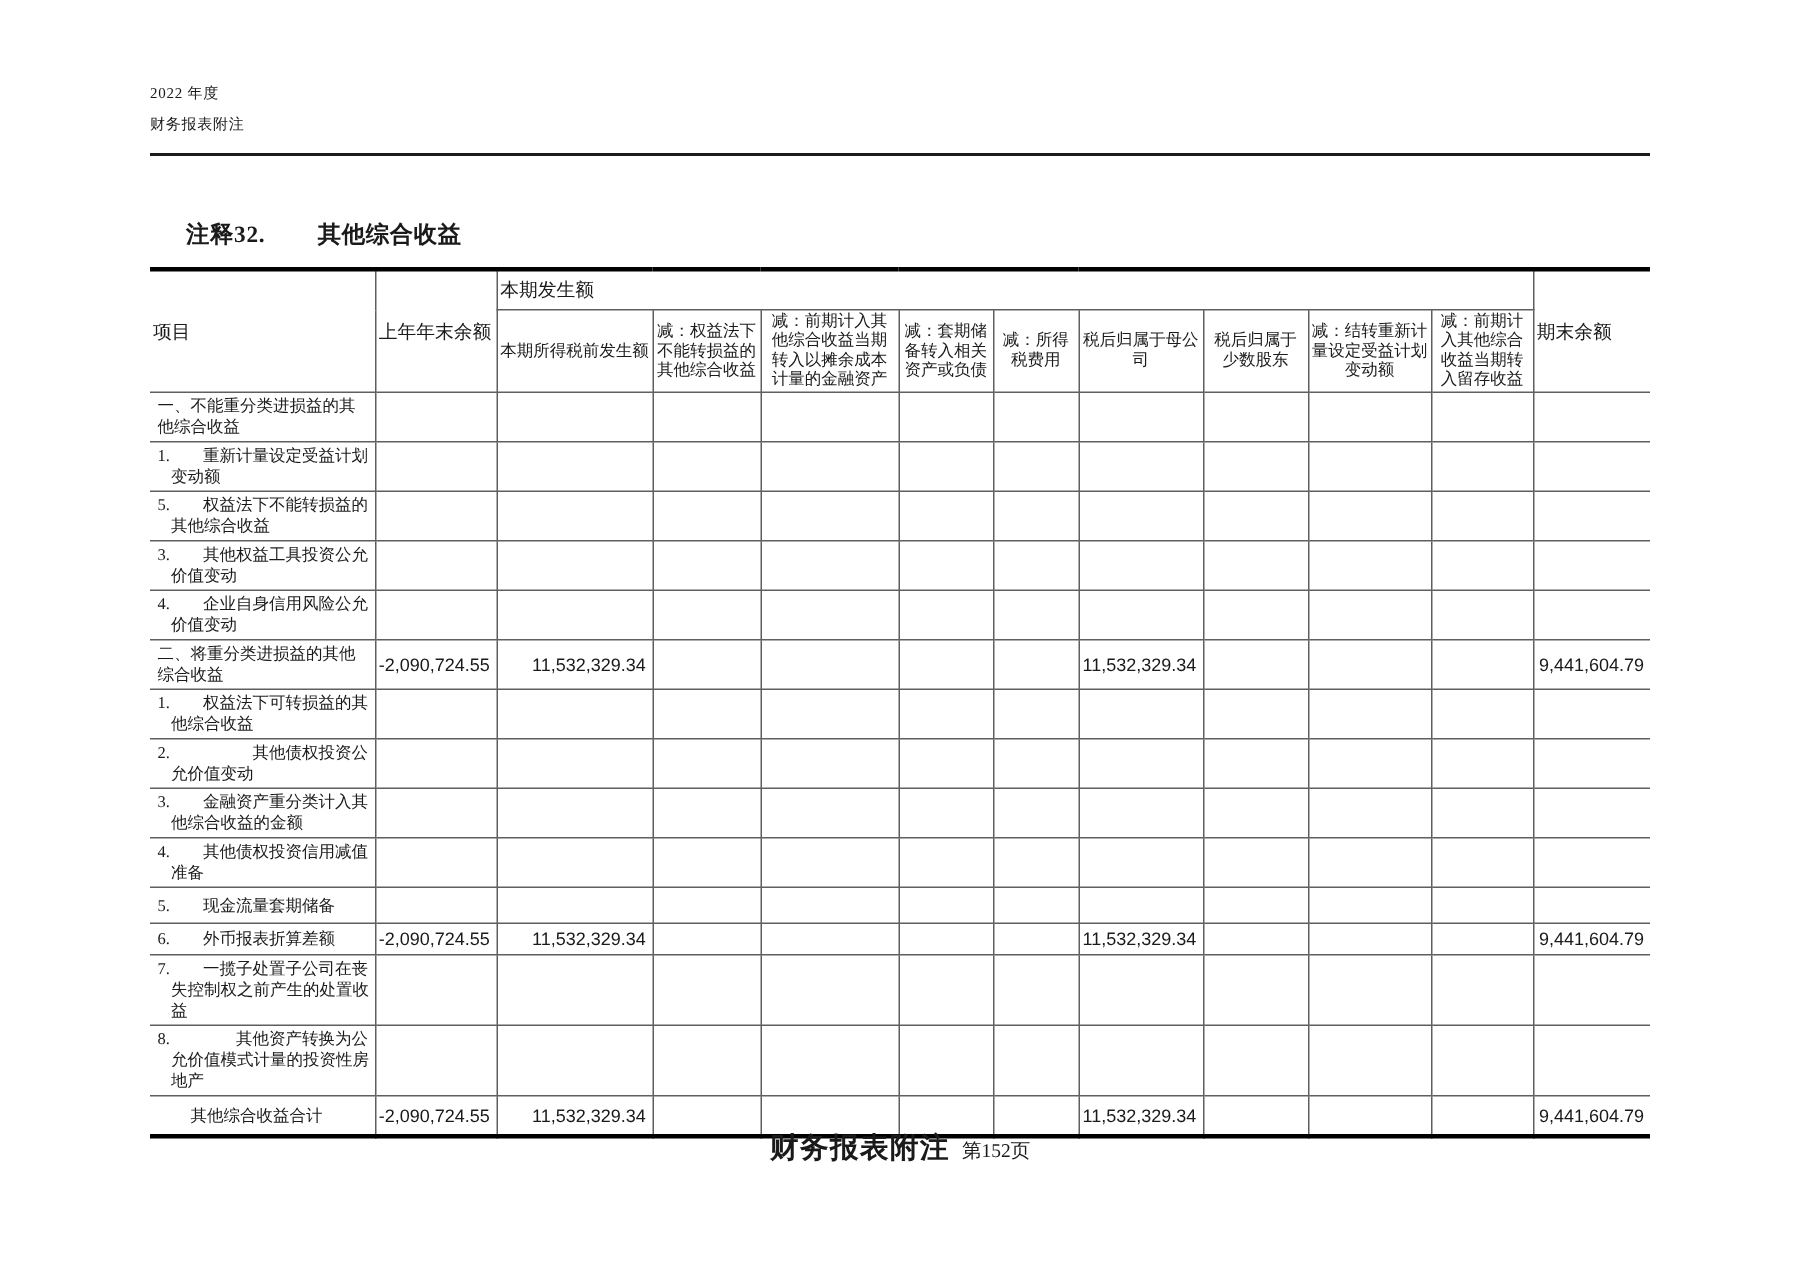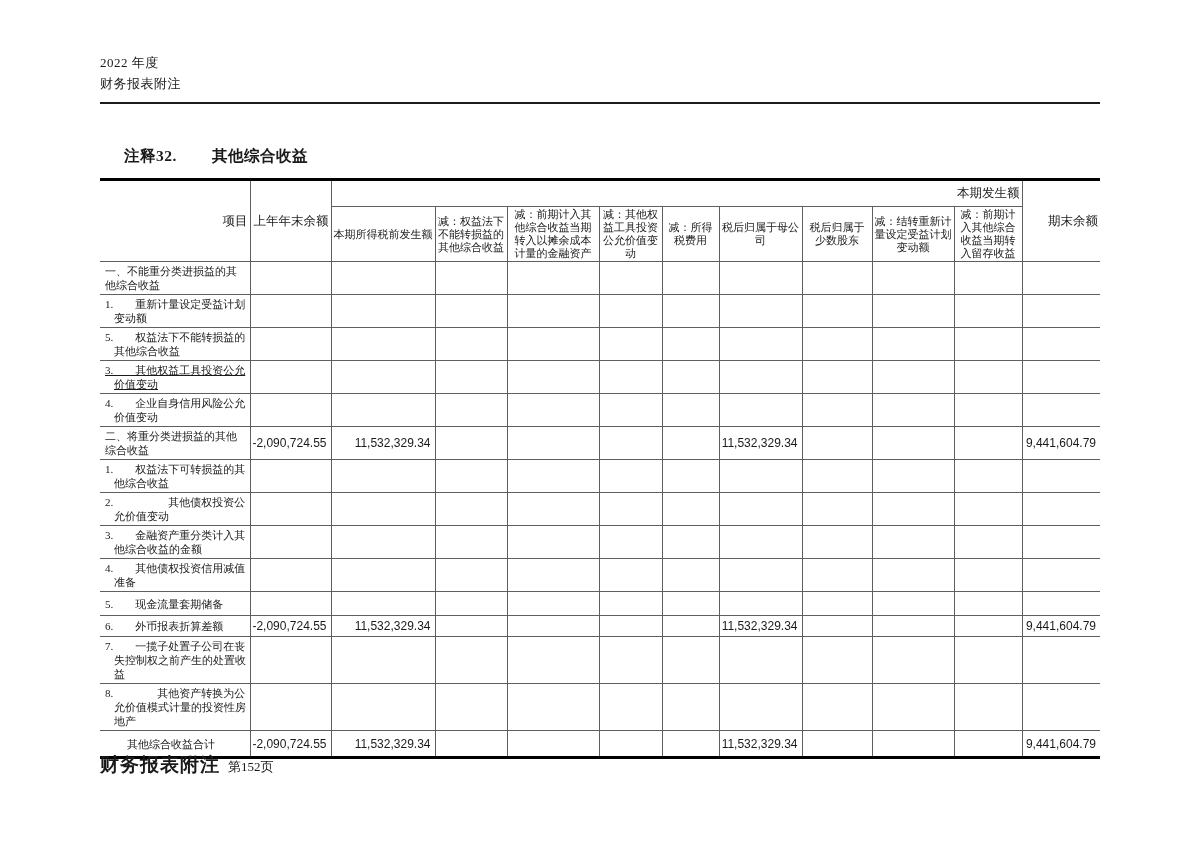--- a/index.html
+++ b/index.html
@@ -8,21 +8,21 @@
     width: 1200px; height: 847px;
     background: #ffffff;
     color: #1a1a1a;
     font-family: "Liberation Serif", "DejaVu Serif", serif;
     position: relative;
     overflow: hidden;
   }
 
   .doc-header {
     position: absolute; left: 100px; top: 52px;
-    font-size: 13px; line-height: 21px;
+    font-size: 10px; line-height: 21px;
     letter-spacing: 0.5px;
   }
   .header-rule {
     position: absolute; left: 100px; top: 102px;
     width: 1000px; height: 2px; background: #1c1c1c;
   }
 
   .note-heading {
     position: absolute; left: 124px; top: 146px;
     font-size: 15.5px; font-weight: bold;
@@ -42,21 +42,21 @@
     border: 1px solid #5f5f5f;
     font-weight: normal;
     vertical-align: middle;
     overflow: hidden;
   }
   .fin-table tr > *:first-child { border-left: 0; }
   .fin-table tr > *:last-child  { border-right: 0; }
 
   th.h-main {
     font-size: 12.5px;
-    text-align: right;
+    text-align: left;
     padding: 2px;
     line-height: 15px;
   }
   tr.group-row { height: 27px; }
   tr.subhead-row { height: 54px; }
   th.h-sub {
     font-size: 11px;
     line-height: 13px;
     text-align: center;
     padding: 1px 2px;
@@ -77,21 +77,21 @@
     font-family: "Liberation Sans", "DejaVu Sans", sans-serif;
     font-size: 12px;
     text-align: right;
     padding: 1px 4px 1px 1px;
     white-space: nowrap;
   }
 
   .page-footer {
     position: absolute; left: 100px; top: 752px;
     width: 1000px;
-    text-align: left;
+    text-align: center;
   }
   .page-footer .f-title {
     font-size: 19px;
     font-weight: bold;
     letter-spacing: 1px;
   }
   .page-footer .f-page {
     font-size: 13px;
     margin-left: 8px;
   }
@@ -129,21 +129,21 @@
     <tr class="group-row">
       <th class="h-main" rowspan="2">项目</th>
       <th class="h-main" rowspan="2">上年年末余额</th>
       <th class="h-main" colspan="9">本期发生额</th>
       <th class="h-main" rowspan="2">期末余额</th>
     </tr>
     <tr class="subhead-row">
       <th class="h-sub">本期所得税前发生额</th>
       <th class="h-sub">减：权益法下不能转损益的其他综合收益</th>
       <th class="h-sub">减：前期计入其他综合收益当期转入以摊余成本计量的金融资产</th>
-      <th class="h-sub">减：其他权益工具投资公允价值变动</th>
+      <th class="h-sub">减：套期储备转入相关资产或负债</th>
       <th class="h-sub">减：所得税费用</th>
       <th class="h-sub">税后归属于母公司</th>
       <th class="h-sub">税后归属于少数股东</th>
       <th class="h-sub">减：结转重新计量设定受益计划变动额</th>
       <th class="h-sub">减：前期计入其他综合收益当期转入留存收益</th>
     </tr>
   </thead>
   <tbody>
       <tr style="height: 33px;">
         <td class="c-label no-hang">一、不能重分类进损益的其他综合收益</td>
@@ -180,21 +180,21 @@
         <td class="c-num"></td>
         <td class="c-num"></td>
         <td class="c-num"></td>
         <td class="c-num"></td>
         <td class="c-num"></td>
         <td class="c-num"></td>
         <td class="c-num"></td>
         <td class="c-num"></td>
         <td class="c-num"></td>
       </tr>
-      <tr style="height: 28px; text-decoration: underline;">
+      <tr style="height: 28px;">
         <td class="c-label">3.　　其他权益工具投资公允价值变动</td>
         <td class="c-num"></td>
         <td class="c-num"></td>
         <td class="c-num"></td>
         <td class="c-num"></td>
         <td class="c-num"></td>
         <td class="c-num"></td>
         <td class="c-num"></td>
         <td class="c-num"></td>
         <td class="c-num"></td>

